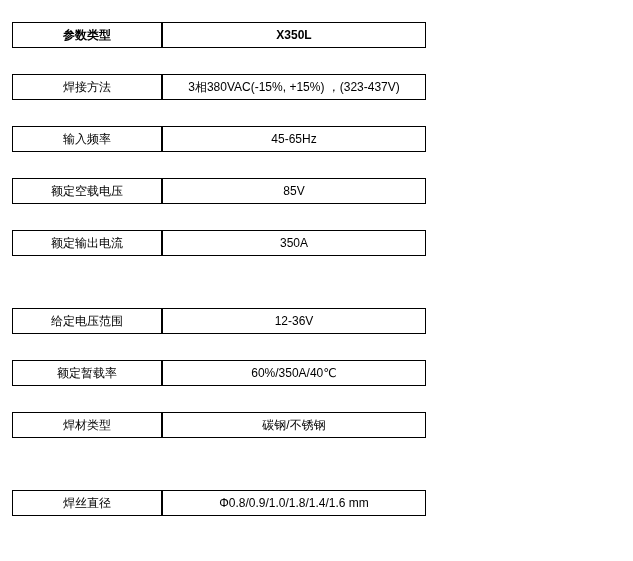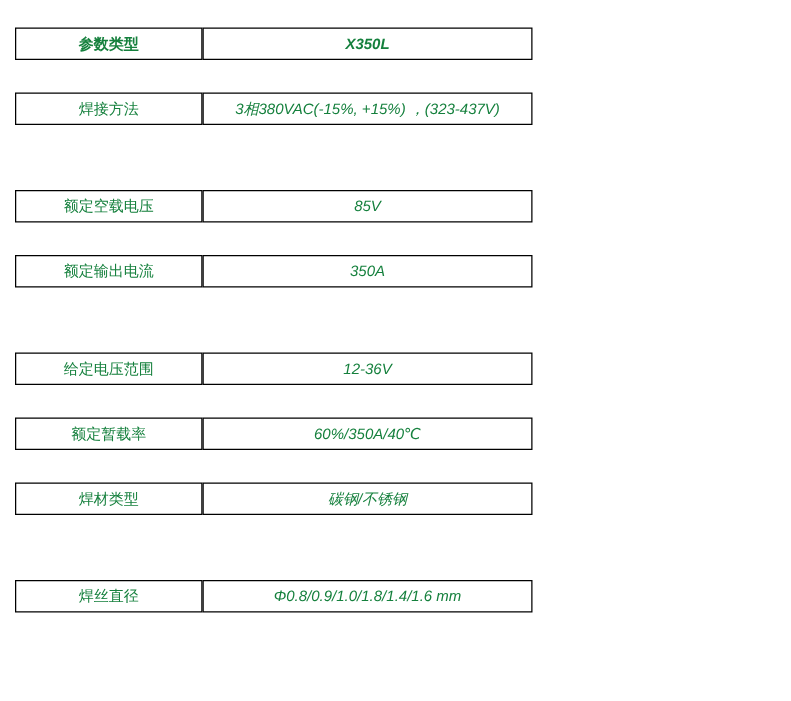--- a/index.html
+++ b/index.html
@@ -20,35 +20,34 @@
     border-collapse: separate;
     border-spacing: 0;
   }
   #spec-table td {
     border: 1px solid #000000;
     padding: 0;
     margin: 0;
     text-align: center;
     vertical-align: middle;
     font-size: 12px;
-    color: #15803d;
+    color: #000000;
     line-height: 1.2;
     height: 26px;
     box-sizing: border-box;
   }
   .col-label {
     width: 150px;
     min-width: 150px;
     max-width: 150px;
   }
   .col-value {
     width: 264px;
     min-width: 264px;
     max-width: 264px;
-    font-style: italic;
   }
   .head-row td {
     font-weight: bold;
     height: 32px;
     font-size: 13px;
   }
   .row-gap {
     height: 3px;
     border: none !important;
     padding: 0;
@@ -80,20 +79,28 @@
       <tr>
         <td class="col-label">
           <span class="cell-inner">焊接方法</span>
         </td>
         <td class="col-value">
           <span class="cell-inner">3相380VAC(-15%, +15%) ，(323-437V)</span>
         </td>
       </tr>
       <tr>
         <td class="row-gap" colspan="2"></td>
+      </tr>
+      <tr>
+        <td class="col-label">
+          <span class="cell-inner">输入频率</span>
+        </td>
+        <td class="col-value">
+          <span class="cell-inner">45-65Hz</span>
+        </td>
       </tr>
       <tr>
         <td class="row-gap" colspan="2"></td>
       </tr>
       <tr>
         <td class="col-label">
           <span class="cell-inner">额定空载电压</span>
         </td>
         <td class="col-value">
           <span class="cell-inner">85V</span>

